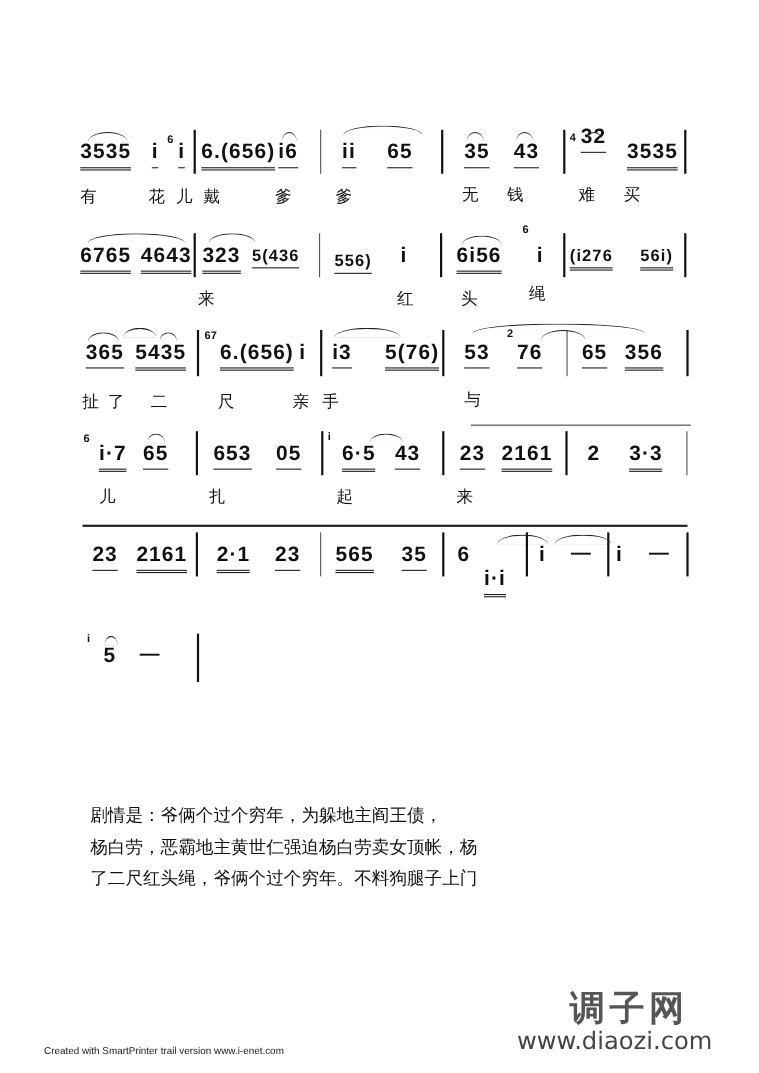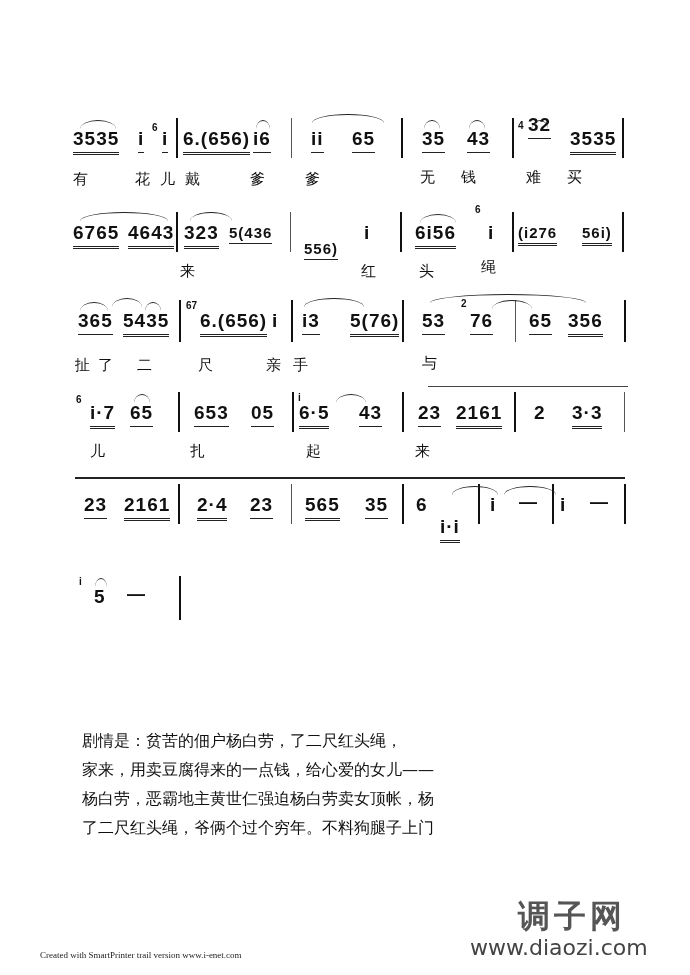--- a/index.html
+++ b/index.html
@@ -17,21 +17,21 @@
   .lyric { position: absolute; font-family: "DejaVu Serif", "Liberation Serif", serif;
            font-size: 15px; white-space: nowrap; }
   .slur { position: absolute; border-top: 1.5px solid #222; border-radius: 50% 50% 0 0 / 100% 100% 0 0; height: 8px; }
   .hline { position: absolute; height: 2px; background: #222; }
   .dash { position: absolute; font-weight: bold; font-size: 18px; }
   .prose { position: absolute; left: 82px; top: 726px; width: 440px;
            font-family: "DejaVu Serif", "Liberation Serif", serif; font-size: 16px; line-height: 29px; color: #111; }
   .prose p { margin: 0; white-space: nowrap; overflow: hidden; }
   .prose p.first { text-indent: 30px; }
   .footer-credit { position: absolute; left: 40px; top: 950px; font-size: 9px; color: #222;
-                   font-family: Liberation Serif, serif; }
+                   font-family: Liberation Sans, sans-serif; }
   .wm-title { position: absolute; left: 518px; top: 895px; font-size: 32px; font-weight: bold;
               color: #555; font-family: "DejaVu Sans", sans-serif; letter-spacing: 4px; }
   .wm-url { position: absolute; left: 470px; top: 935px; font-size: 22px; color: #444;
             font-family: "DejaVu Sans", sans-serif; }
 </style>
 </head>
 <body>
 
 <div class="score">
 
@@ -73,21 +73,21 @@
     <span class="lyric" style="left:567px;top:168px">买</span>
   </div>
 
   <div>
     <span class="note ul2" style="left:73px;top:222px">6765</span>
     <span class="note ul2" style="left:128px;top:222px">4643</span>
     <div class="bar" style="left:176px;top:212px;height:40px"></div>
     <span class="note ul2" style="left:184px;top:222px">323</span>
     <span class="note paren ul1" style="left:229px;top:224px">5(436</span>
     <div class="bar thin" style="left:290px;top:212px;height:40px"></div>
-    <span class="note paren ul1" style="left:304px;top:240px">556)</span>
+    <span class="note paren ul1" style="left:304px;top:229px">556)</span>
     <span class="note" style="left:364px;top:222px">i</span>
     <div class="bar" style="left:400px;top:212px;height:40px"></div>
     <span class="note ul2" style="left:415px;top:222px">6i56</span>
     <span class="grace" style="left:475px;top:204px">6</span>
     <span class="note" style="left:488px;top:222px">i</span>
     <div class="bar" style="left:512px;top:212px;height:40px"></div>
     <span class="note paren ul2" style="left:518px;top:224px">(i276</span>
     <span class="note paren ul2" style="left:582px;top:224px">56i)</span>
     <div class="bar" style="left:622px;top:212px;height:40px"></div>
     <div class="slur" style="left:80px;top:212px;width:88px"></div>
@@ -137,21 +137,21 @@
   <div>
     <div class="hline" style="left:428px;top:386px;width:200px;height:1px;background:#444"></div>
     <span class="grace" style="left:76px;top:394px">6</span>
     <span class="note ul2" style="left:90px;top:402px">i·7</span>
     <span class="note ul1" style="left:130px;top:402px">65</span>
     <div class="bar" style="left:178px;top:392px;height:40px"></div>
     <span class="note ul1" style="left:194px;top:402px">653</span>
     <span class="note ul1" style="left:251px;top:402px">05</span>
     <div class="bar" style="left:292px;top:392px;height:40px"></div>
     <span class="grace" style="left:298px;top:392px">i</span>
-    <span class="note ul2" style="left:299px;top:402px">6·5</span>
+    <span class="note ul2" style="left:311px;top:402px">6·5</span>
     <span class="note ul1" style="left:359px;top:402px">43</span>
     <div class="bar" style="left:402px;top:392px;height:40px"></div>
     <span class="note ul1" style="left:418px;top:402px">23</span>
     <span class="note ul2" style="left:456px;top:402px">2161</span>
     <div class="bar" style="left:514px;top:392px;height:40px"></div>
     <span class="note" style="left:534px;top:402px">2</span>
     <span class="note ul2" style="left:572px;top:402px">3·3</span>
     <div class="bar thin" style="left:624px;top:392px;height:40px"></div>
     <div class="slur" style="left:134px;top:394px;width:16px"></div>
     <div class="slur" style="left:336px;top:394px;width:30px"></div>
@@ -160,21 +160,21 @@
     <span class="lyric" style="left:190px;top:442px">扎</span>
     <span class="lyric" style="left:306px;top:442px">起</span>
     <span class="lyric" style="left:415px;top:442px">来</span>
   </div>
 
   <div>
     <div class="hline" style="left:75px;top:477px;width:550px"></div>
     <span class="note ul1" style="left:84px;top:494px">23</span>
     <span class="note ul2" style="left:124px;top:494px">2161</span>
     <div class="bar" style="left:178px;top:484px;height:40px"></div>
-    <span class="note ul2" style="left:197px;top:494px">2·4</span>
+    <span class="note ul2" style="left:197px;top:494px">2·1</span>
     <span class="note ul1" style="left:250px;top:494px">23</span>
     <div class="bar thin" style="left:291px;top:484px;height:40px"></div>
     <span class="note ul2" style="left:305px;top:494px">565</span>
     <span class="note ul1" style="left:365px;top:494px">35</span>
     <div class="bar" style="left:402px;top:484px;height:40px"></div>
     <span class="note" style="left:416px;top:494px">6</span>
     <span class="note ul2" style="left:440px;top:516px">i·i</span>
     <div class="bar" style="left:478px;top:484px;height:40px"></div>
     <span class="note" style="left:490px;top:494px">i</span>
     <span class="dash" style="left:519px;top:492px">—</span>
@@ -189,21 +189,20 @@
   <div>
     <span class="grace" style="left:79px;top:576px">i</span>
     <span class="note" style="left:94px;top:586px">5</span>
     <span class="dash" style="left:127px;top:584px">—</span>
     <div class="bar" style="left:179px;top:576px;height:44px"></div>
     <div class="slur" style="left:95px;top:578px;width:12px"></div>
   </div>
 </div>
 
 <div class="prose">
-  <p>剧情是：贫苦的佃户杨白劳，了二尺红头绳，</p>
-  <p>家来，用卖豆腐得来的一点钱，给心爱的女儿——</p>
+  <p>剧情是：爷俩个过个穷年，为躲地主阎王债，</p>
   <p>杨白劳，恶霸地主黄世仁强迫杨白劳卖女顶帐，杨</p>
   <p>了二尺红头绳，爷俩个过个穷年。不料狗腿子上门</p>
 </div>
 
 <div class="footer-credit">Created with SmartPrinter trail version www.i-enet.com</div>
 <div class="wm-title">调子网</div>
 <div class="wm-url">www.diaozi.com</div>
 
 </body></html>

